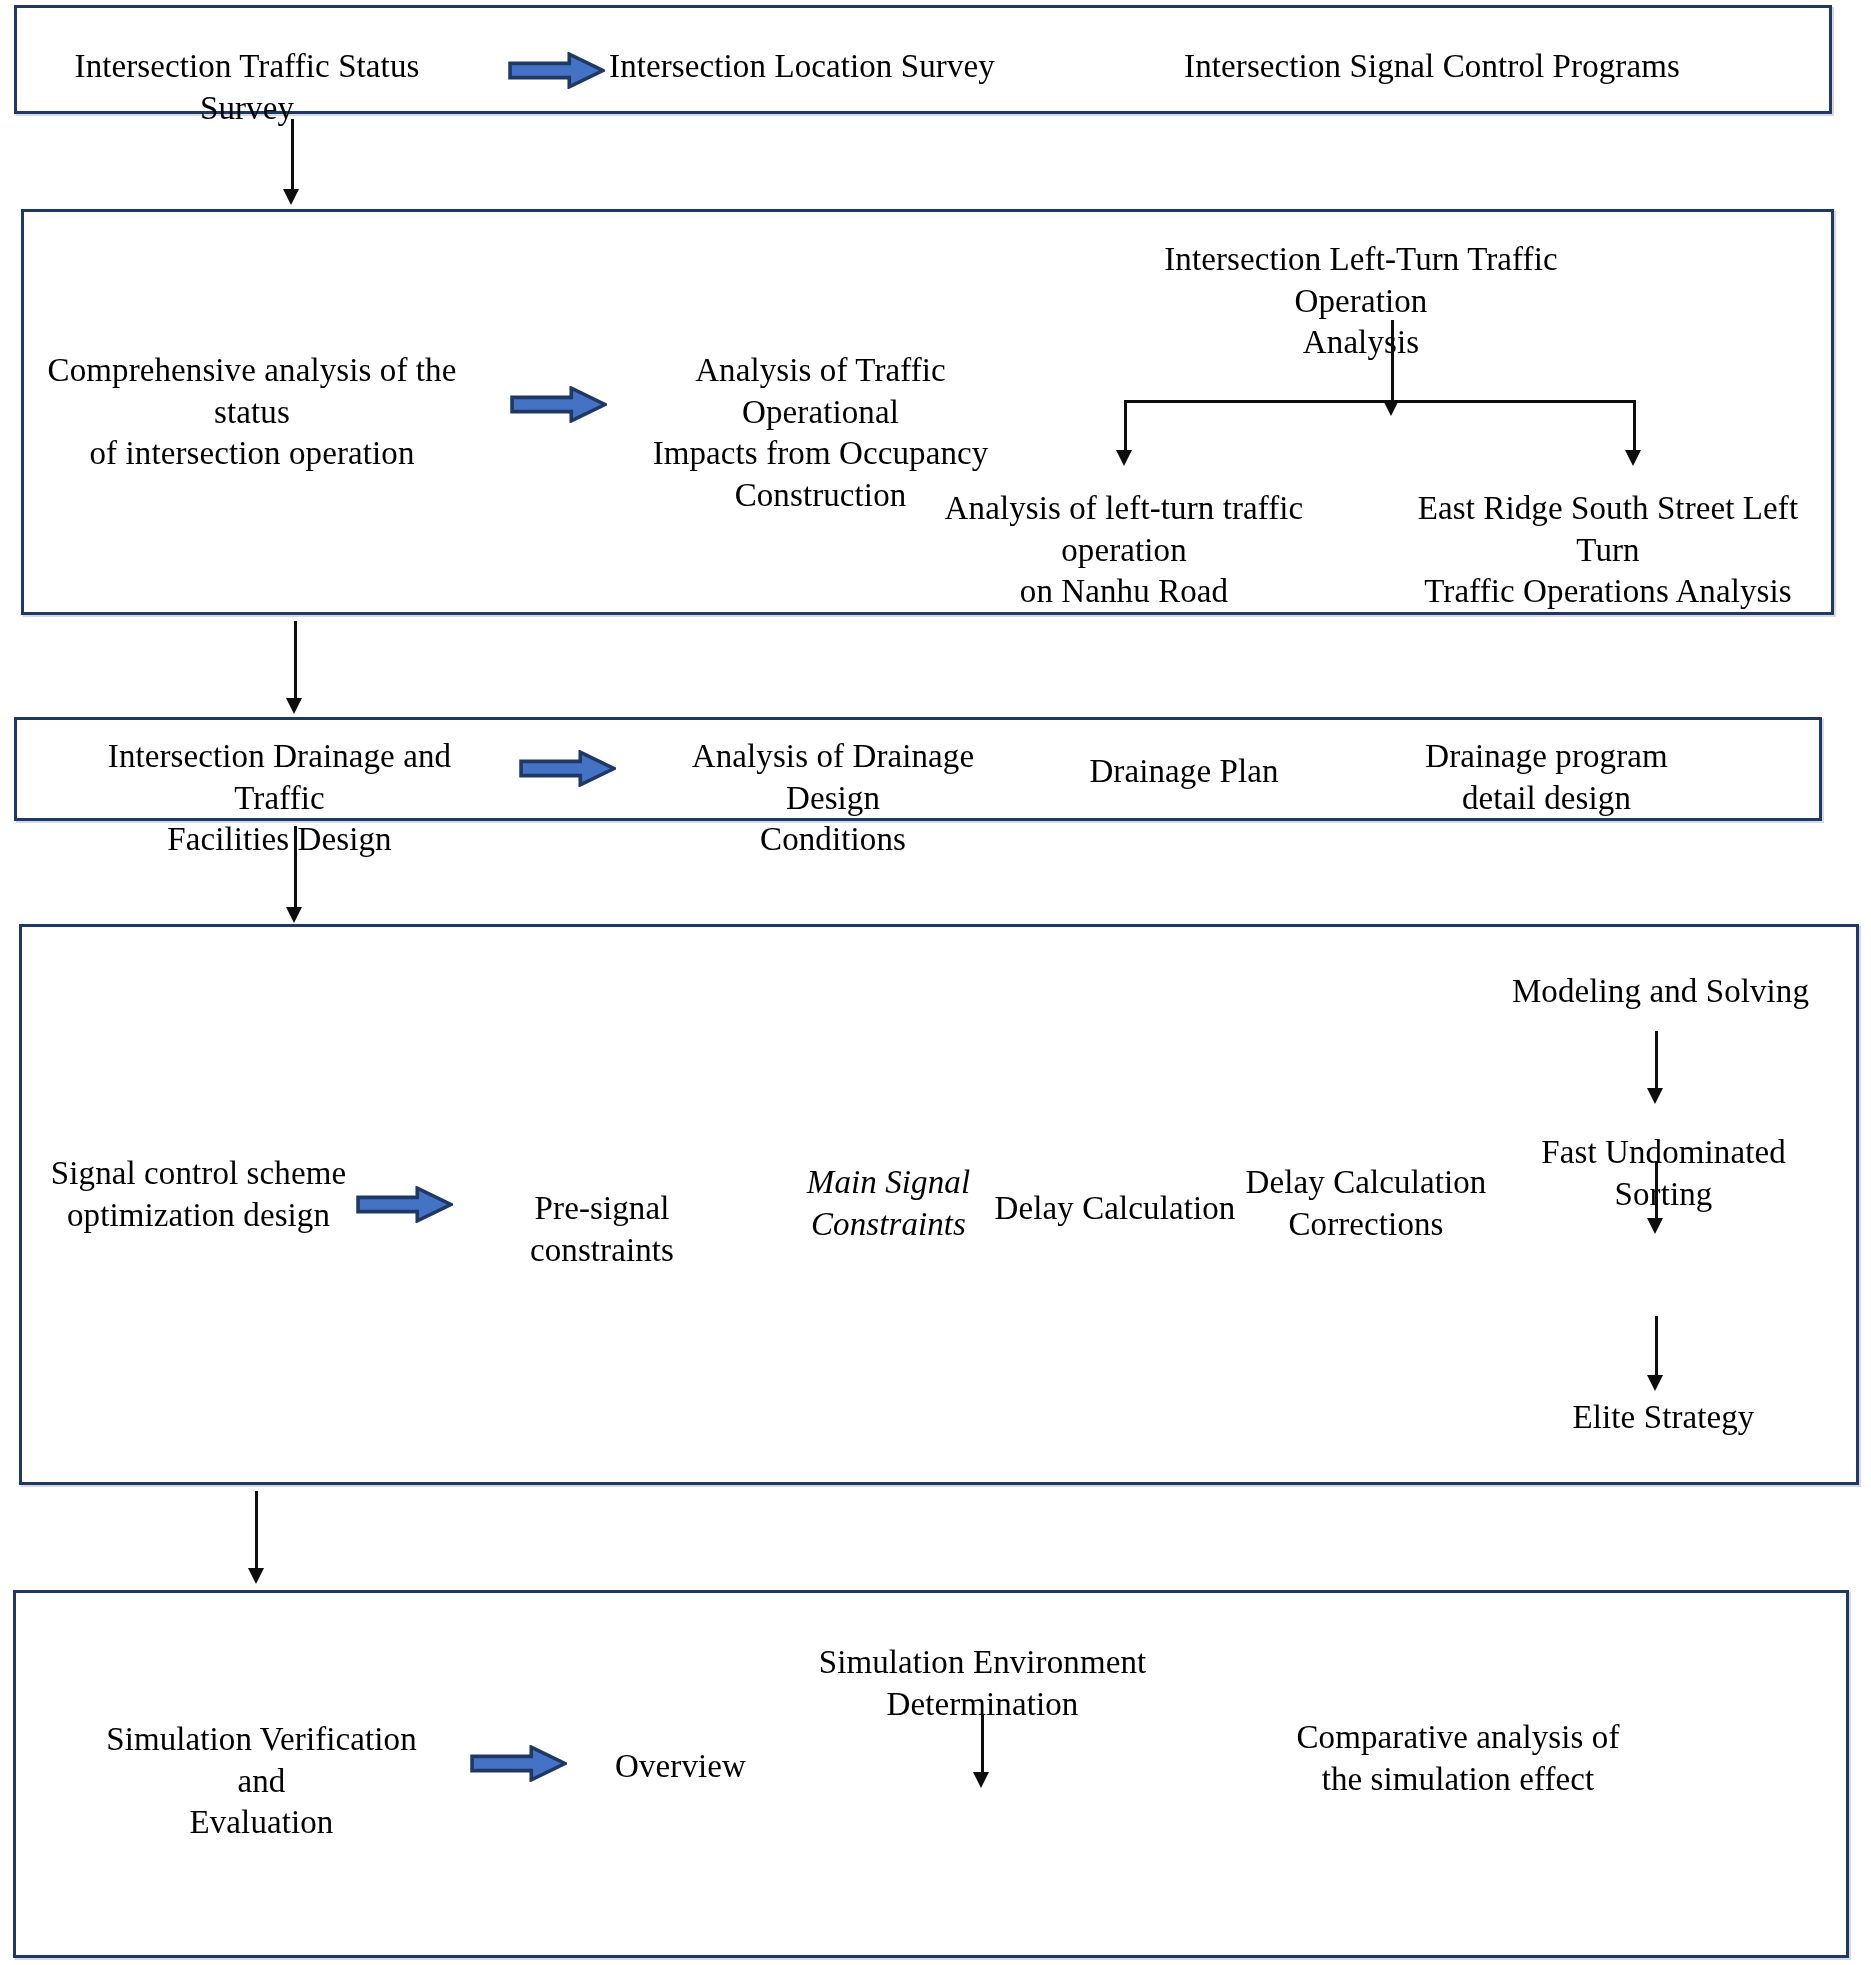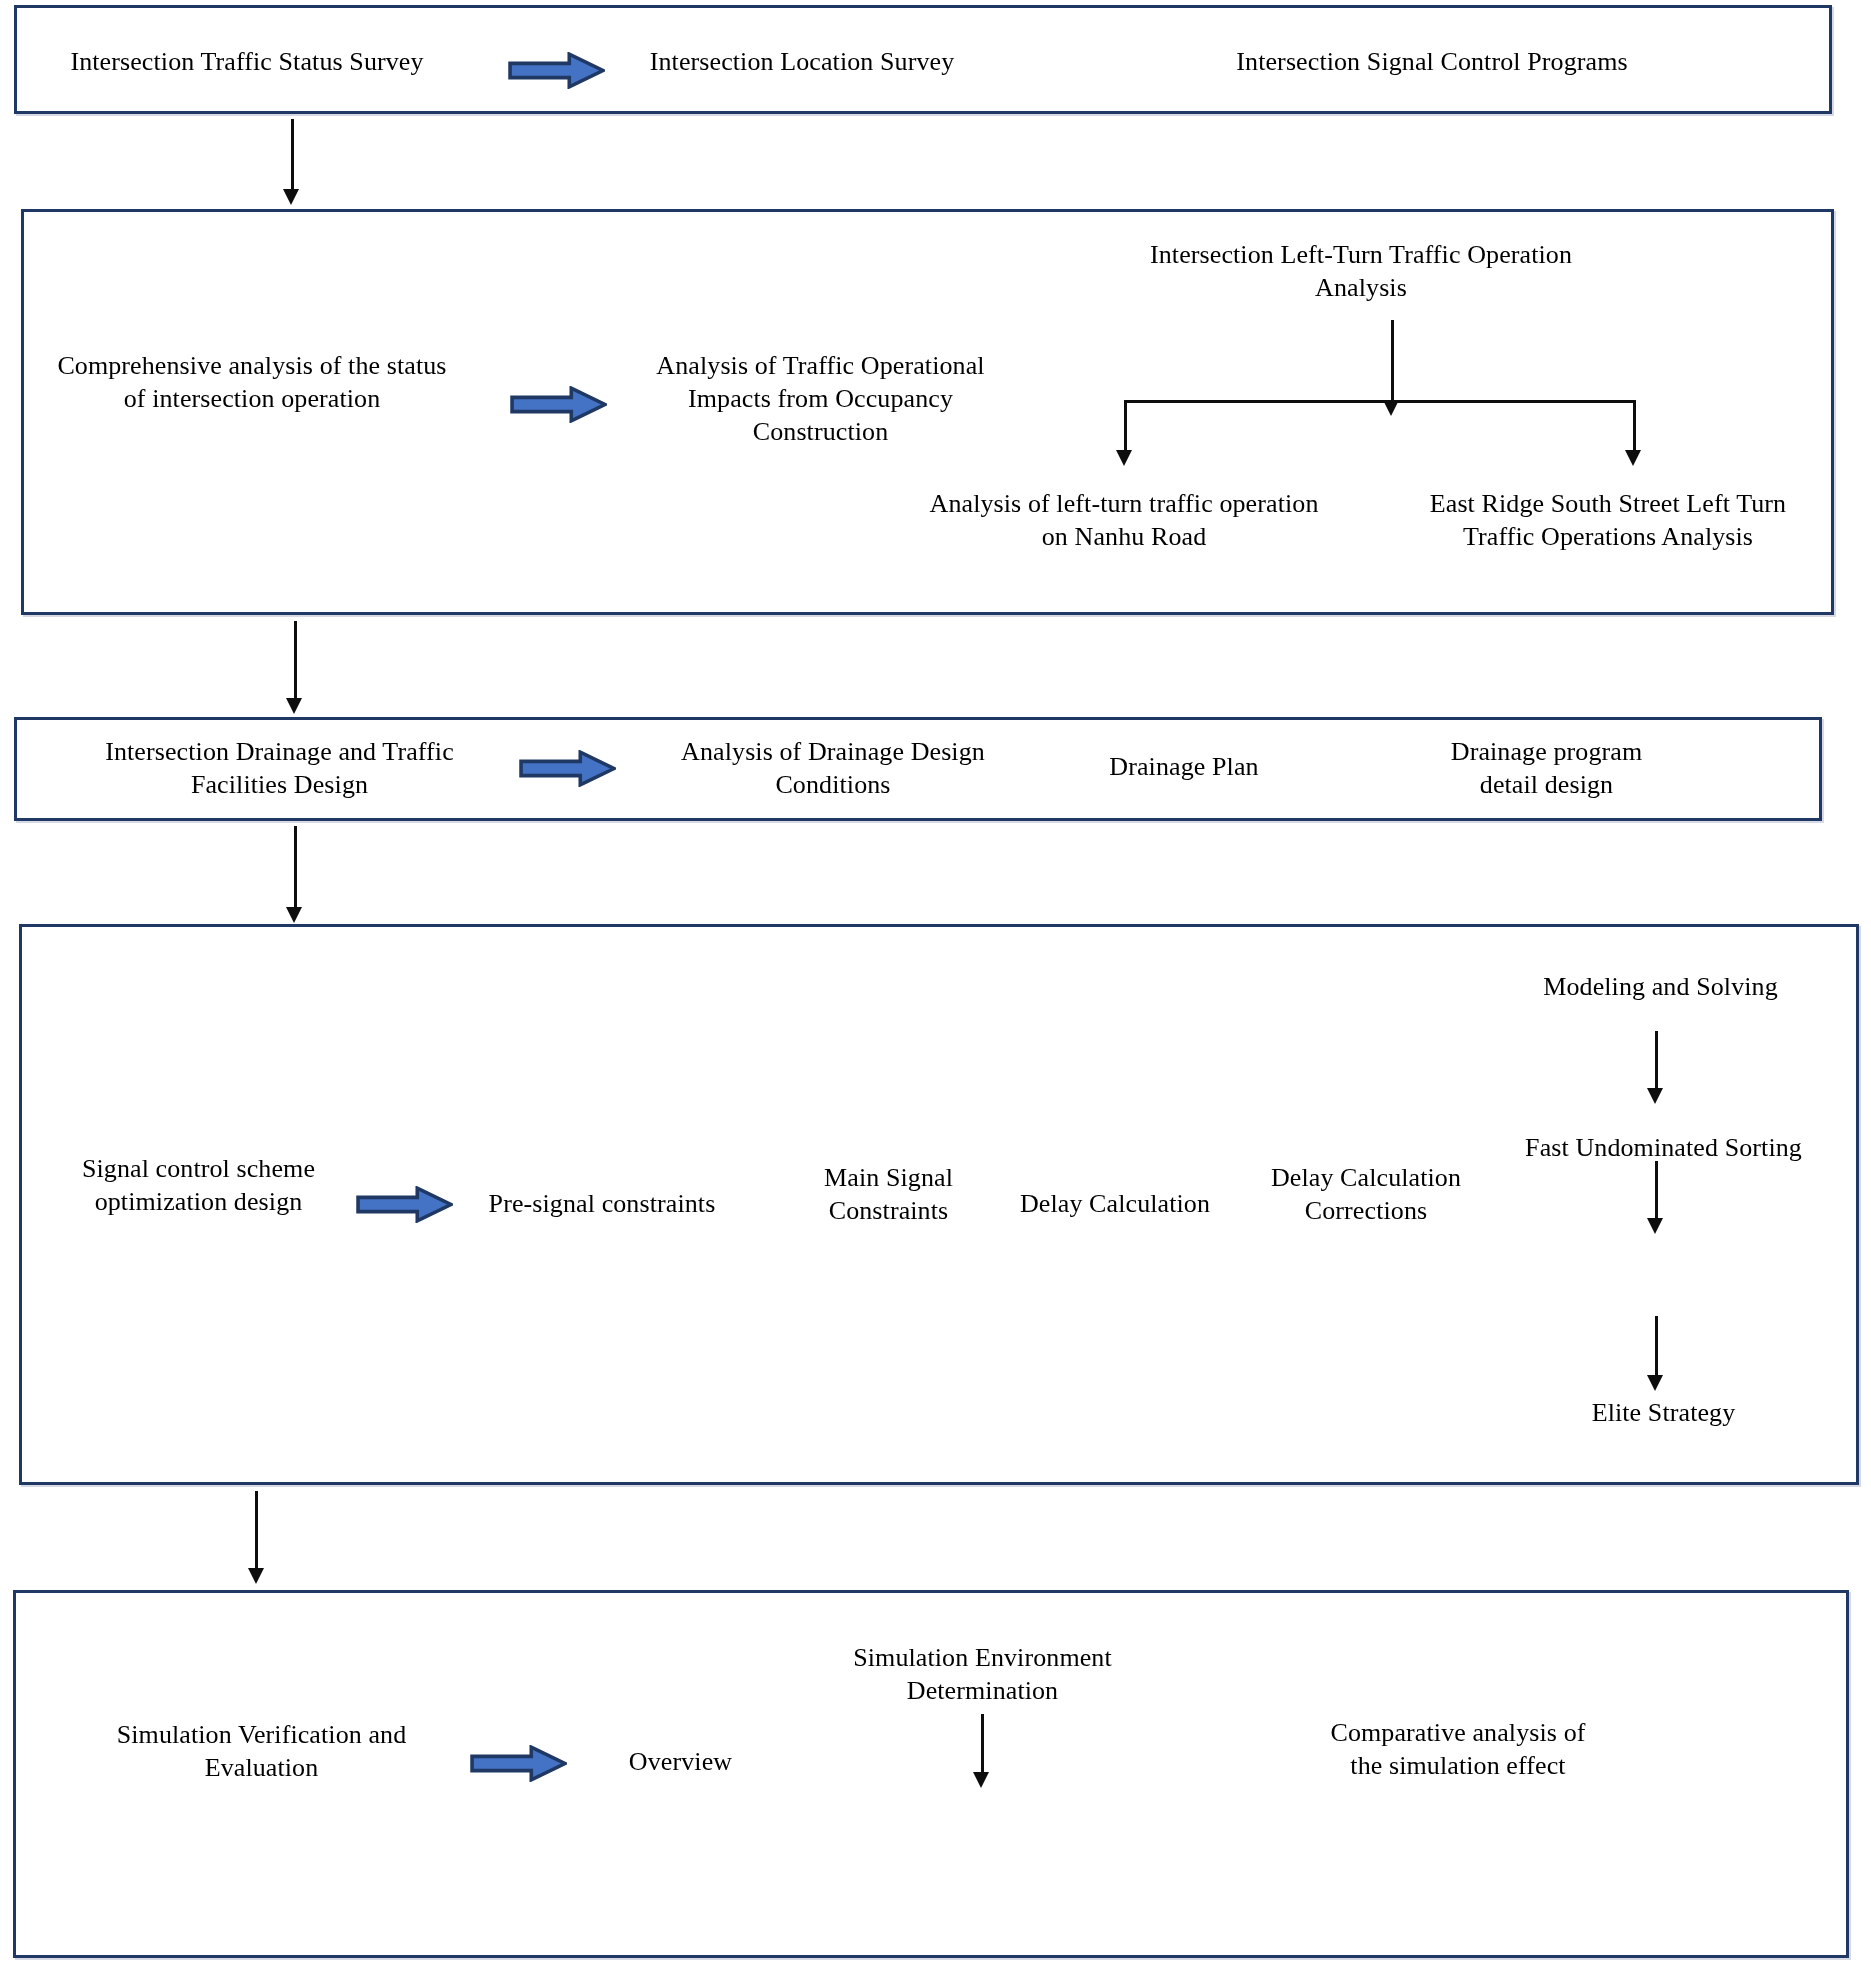--- a/index.html
+++ b/index.html
@@ -28,21 +28,21 @@
     border: 3px solid #1F3864;
     box-shadow: 2px 2px 0 0 rgba(180,186,205,0.55);
   }
 
   
   .node {
     position: absolute;
     text-align: center;
     line-height: 1.26;
     color: #000000;
-    font-size: 26px;
+    font-size: 33px;
     white-space: pre-line;
     letter-spacing: 0.1px;
   }
 
   
   .blue-arrow {
     position: absolute;
   }
   .blue-arrow svg { display: block; }
 
@@ -152,21 +152,21 @@
 optimization design</div>
 
   <div class="blue-arrow" style="left:356px; top:1186px; width:97px; height:37px;">
     <svg width="97" height="37" viewBox="0 0 190 72">
       <polygon points="4,22 120,22 120,4 186,36 120,68 120,50 4,50" fill="#4472C4" stroke="#1F3864" stroke-width="7" stroke-linejoin="miter"></polygon>
     </svg>
   </div>
 
   <div class="node" style="left:460px; top:1188px; width:284px;">Pre-signal constraints</div>
 
-  <div class="node" style="left:787px; top:1162px; width:203px;">Main Signal
+  <div class="node" style="left:787px; top:1162px; width:203px;font-style:italic;">Main Signal
 Constraints</div>
 
   <div class="node" style="left:993px; top:1188px; width:244px;">Delay Calculation</div>
 
   <div class="node" style="left:1239px; top:1162px; width:254px;">Delay Calculation
 Corrections</div>
 
   <div class="node" style="left:1503px; top:971px; width:315px;">Modeling and Solving</div>
 
   <div class="vline" style="left:1655px; top:1031px; height:61px;"></div>

